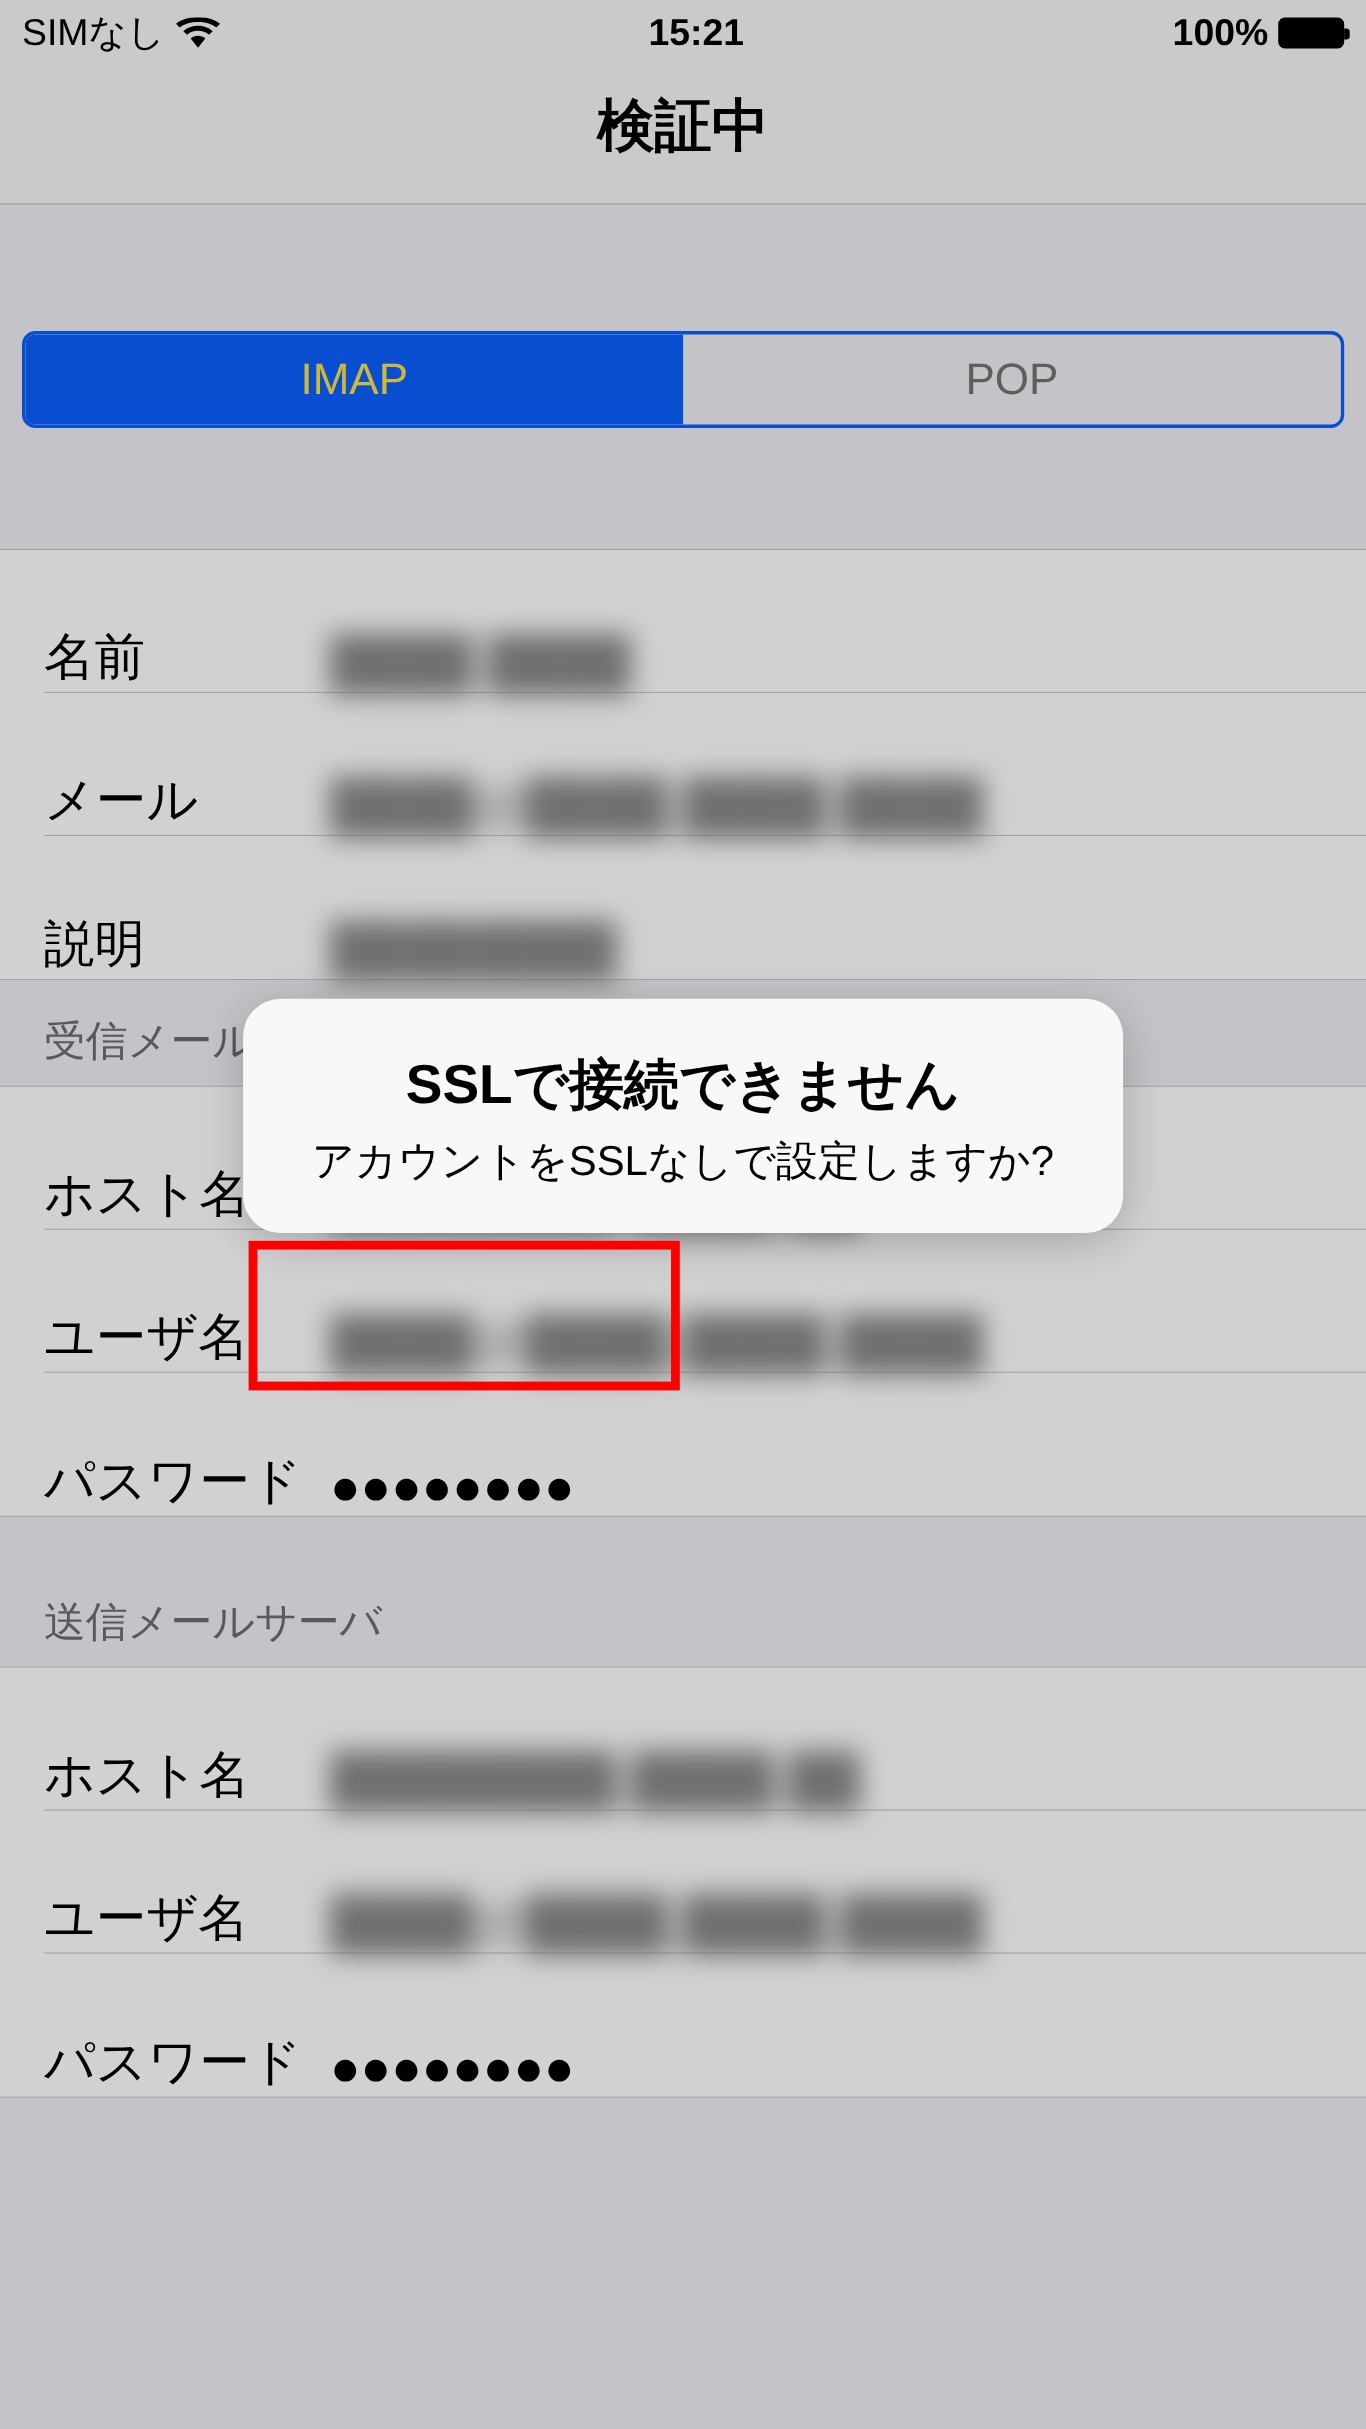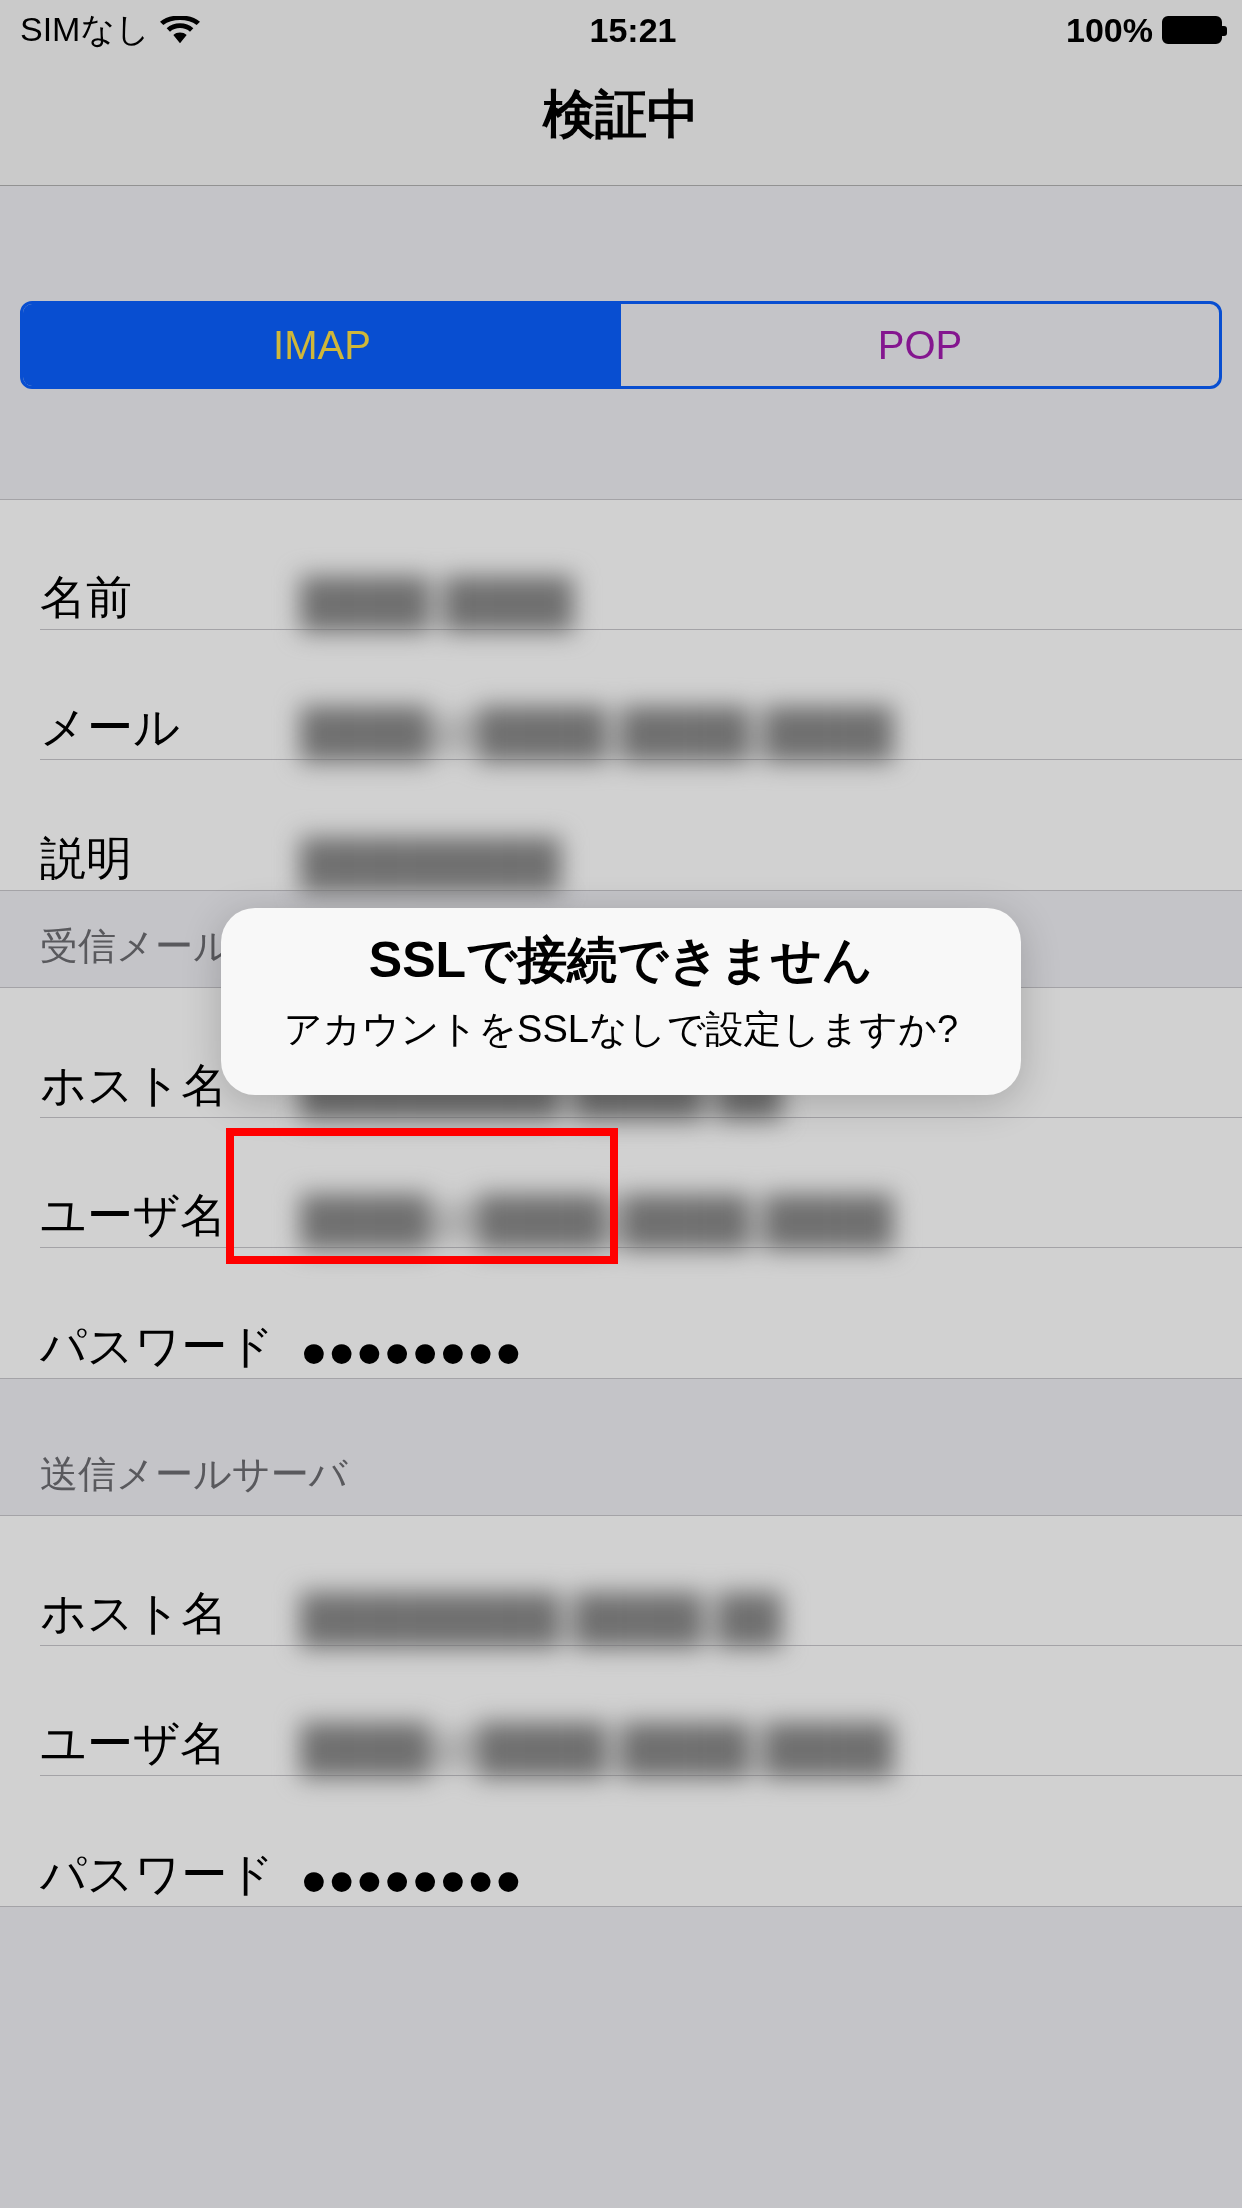--- a/index.html
+++ b/index.html
@@ -80,21 +80,21 @@
       border-radius: 12px;
       overflow: hidden;
       height: 88px;
     }
     .segment {
       flex: 1;
       display: flex;
       align-items: center;
       justify-content: center;
       font-size: 40px;
-      color: #a21caf;
+      color: #737373;
     }
     .segment.active {
       background: #0a60ff;
       color: #fde047;
     }
     
     .group {
       background: #fff;
       border-top: 1px solid #c8c7cc;
       border-bottom: 1px solid #c8c7cc;
@@ -147,21 +147,21 @@
       left: 50%;
       top: 908px;
       transform: translateX(-50%);
       width: 800px;
       background: #f8f8f8;
       border-radius: 34px;
       overflow: hidden;
       box-shadow: 0 8px 40px rgba(0,0,0,0.2);
     }
     .alert-body {
-      padding: 19px 30px 40px;
+      padding: 45px 30px 40px;
       text-align: center;
     }
     .alert-title {
       font-size: 50px;
       font-weight: 600;
       margin-bottom: 10px;
     }
     .alert-msg {
       font-size: 38px;
     }

